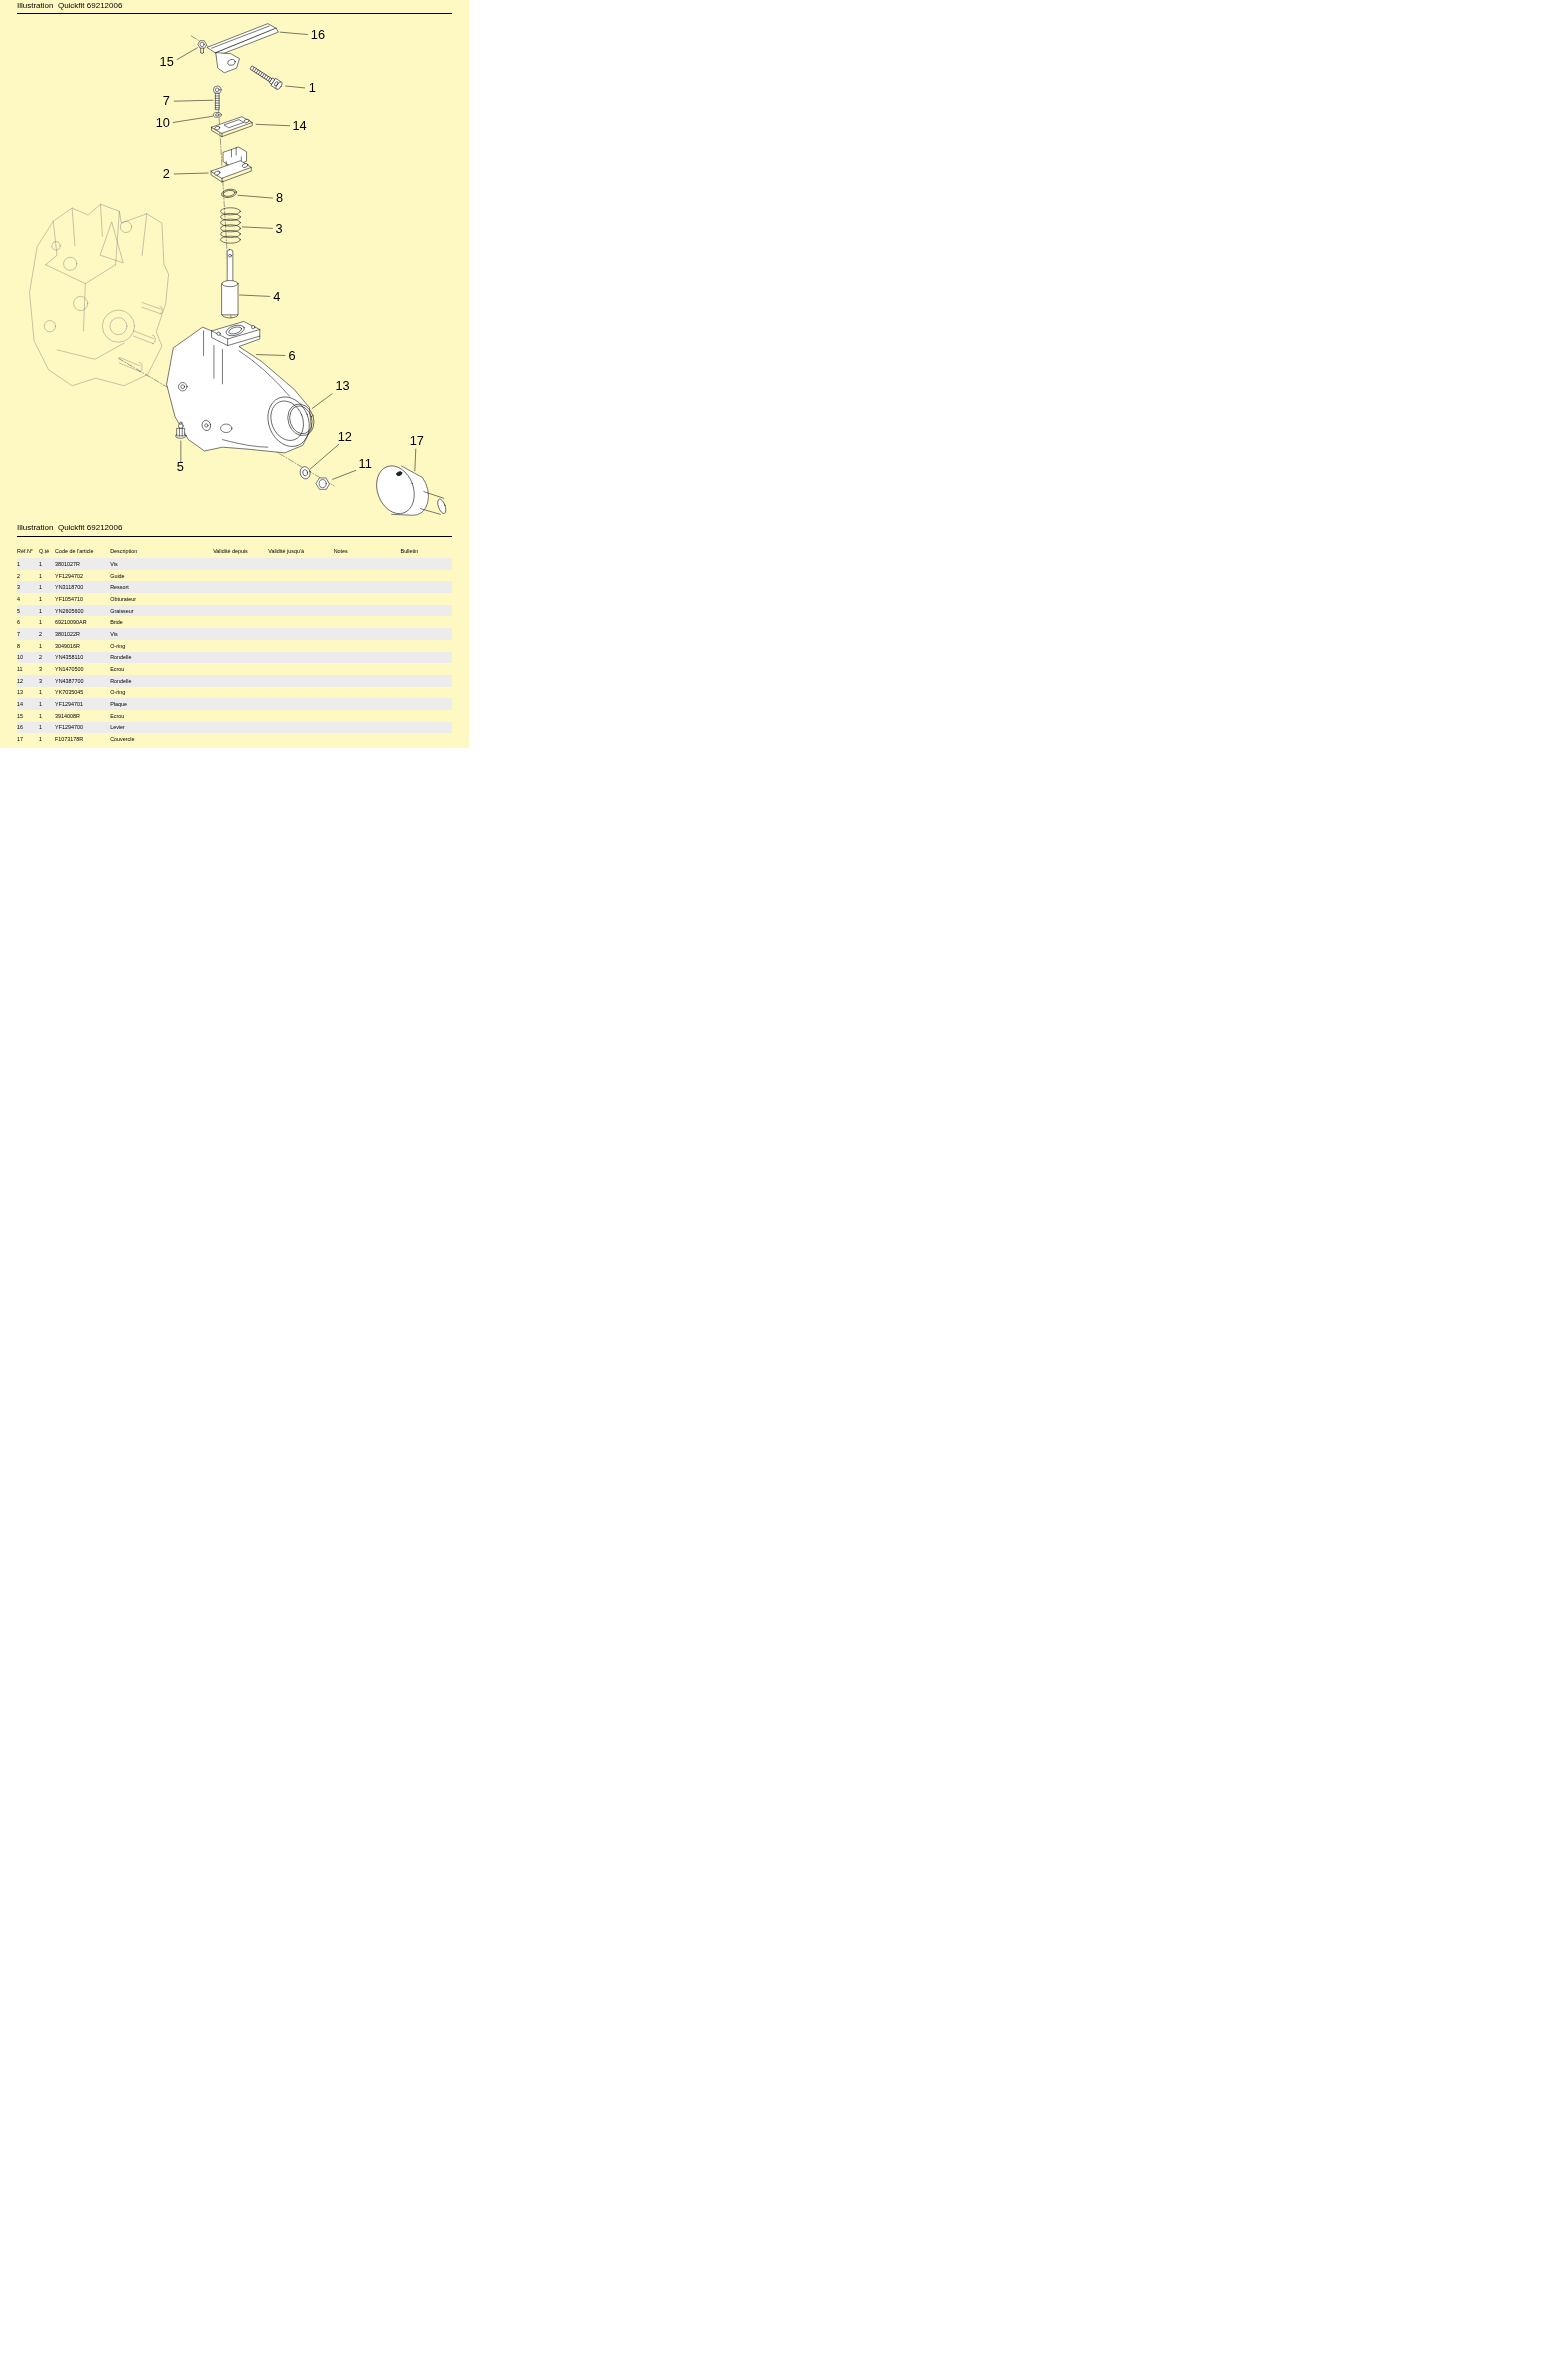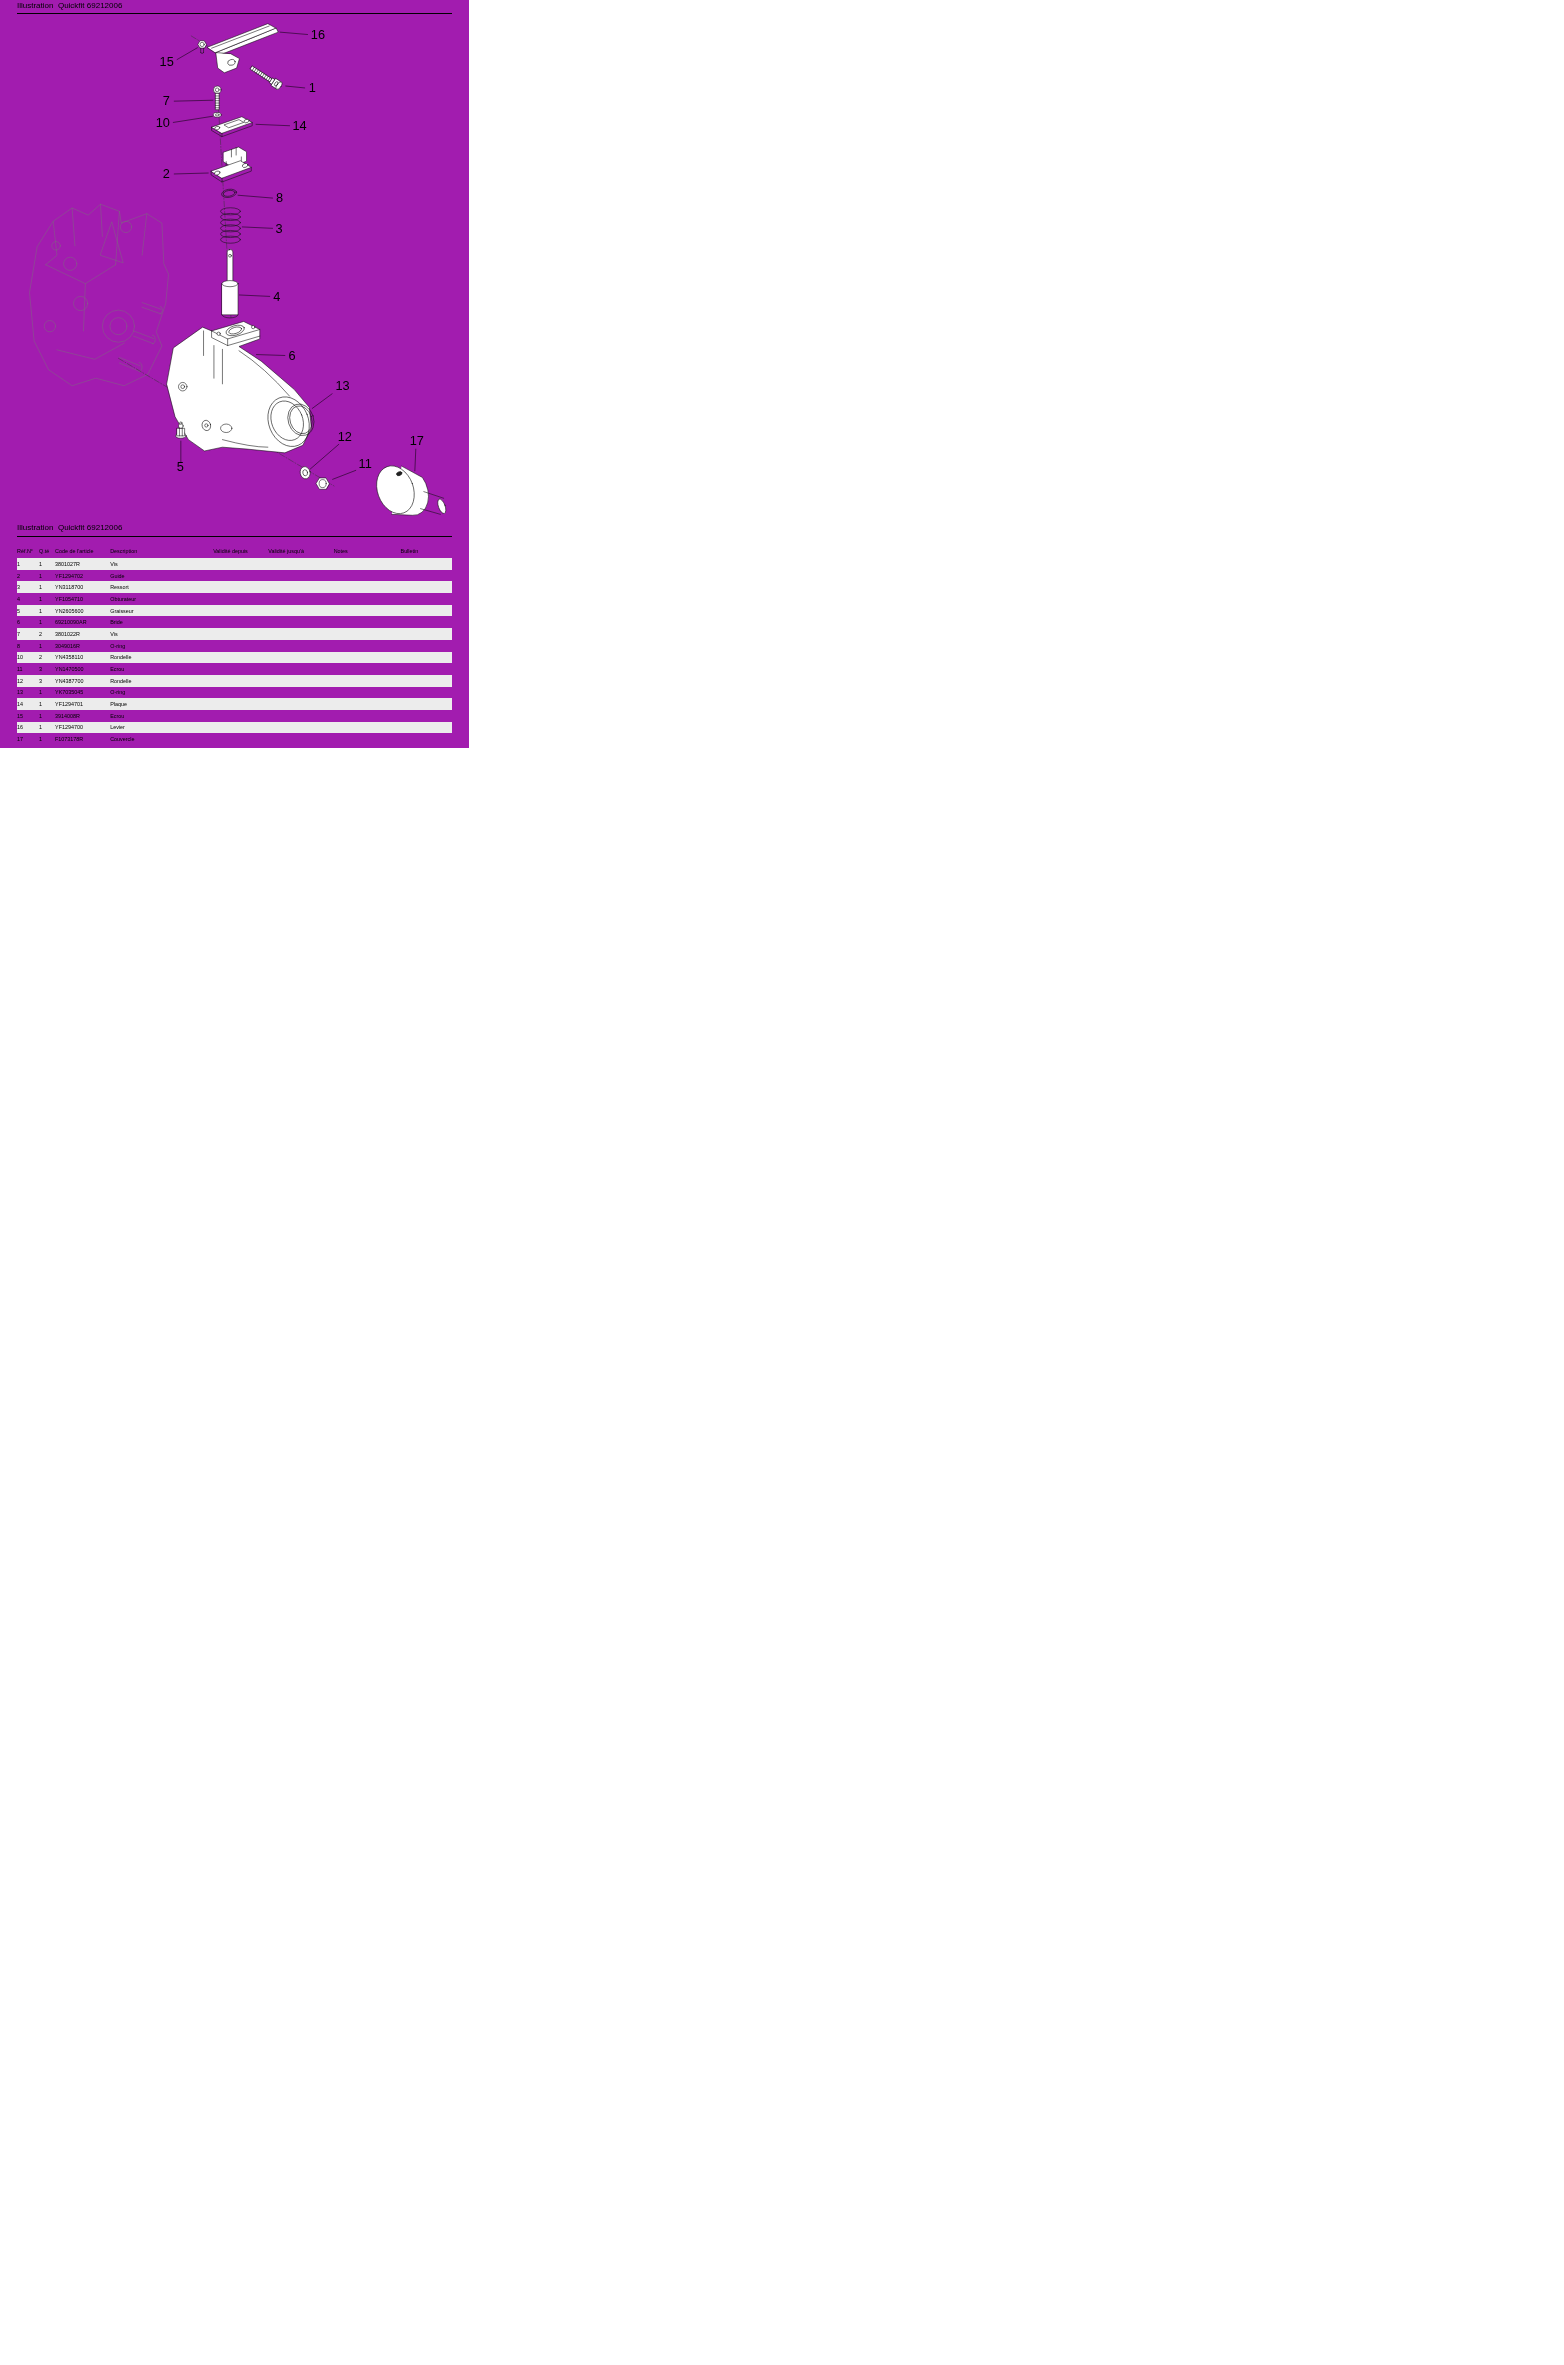--- a/index.html
+++ b/index.html
@@ -1,17 +1,17 @@
 <!DOCTYPE html>
 <html style="--row-shade: #ececec;font-size:7.6px"><head>
 <meta charset="utf-8">
 <style>
   html,body{margin:0;padding:0;background:#fff;}
   .page{
-    position:relative;width:469px;height:748px;background:#a21caf;
+    position:relative;width:469px;height:748px;background:#fef9c3;
     font-family:"Liberation Sans",sans-serif;color:#000;overflow:hidden;
   }
   .doc-title{
     position:absolute;left:17px;top:1.4px;font-size:8px;font-weight:400;
     white-space:pre;margin:0;
   }
   .rule{position:absolute;left:17px;width:435px;border-top:0.9px solid #000;height:0;}
   .rule-top{top:12.8px;}
   .rule-mid{top:536px;}
   .section-title{

